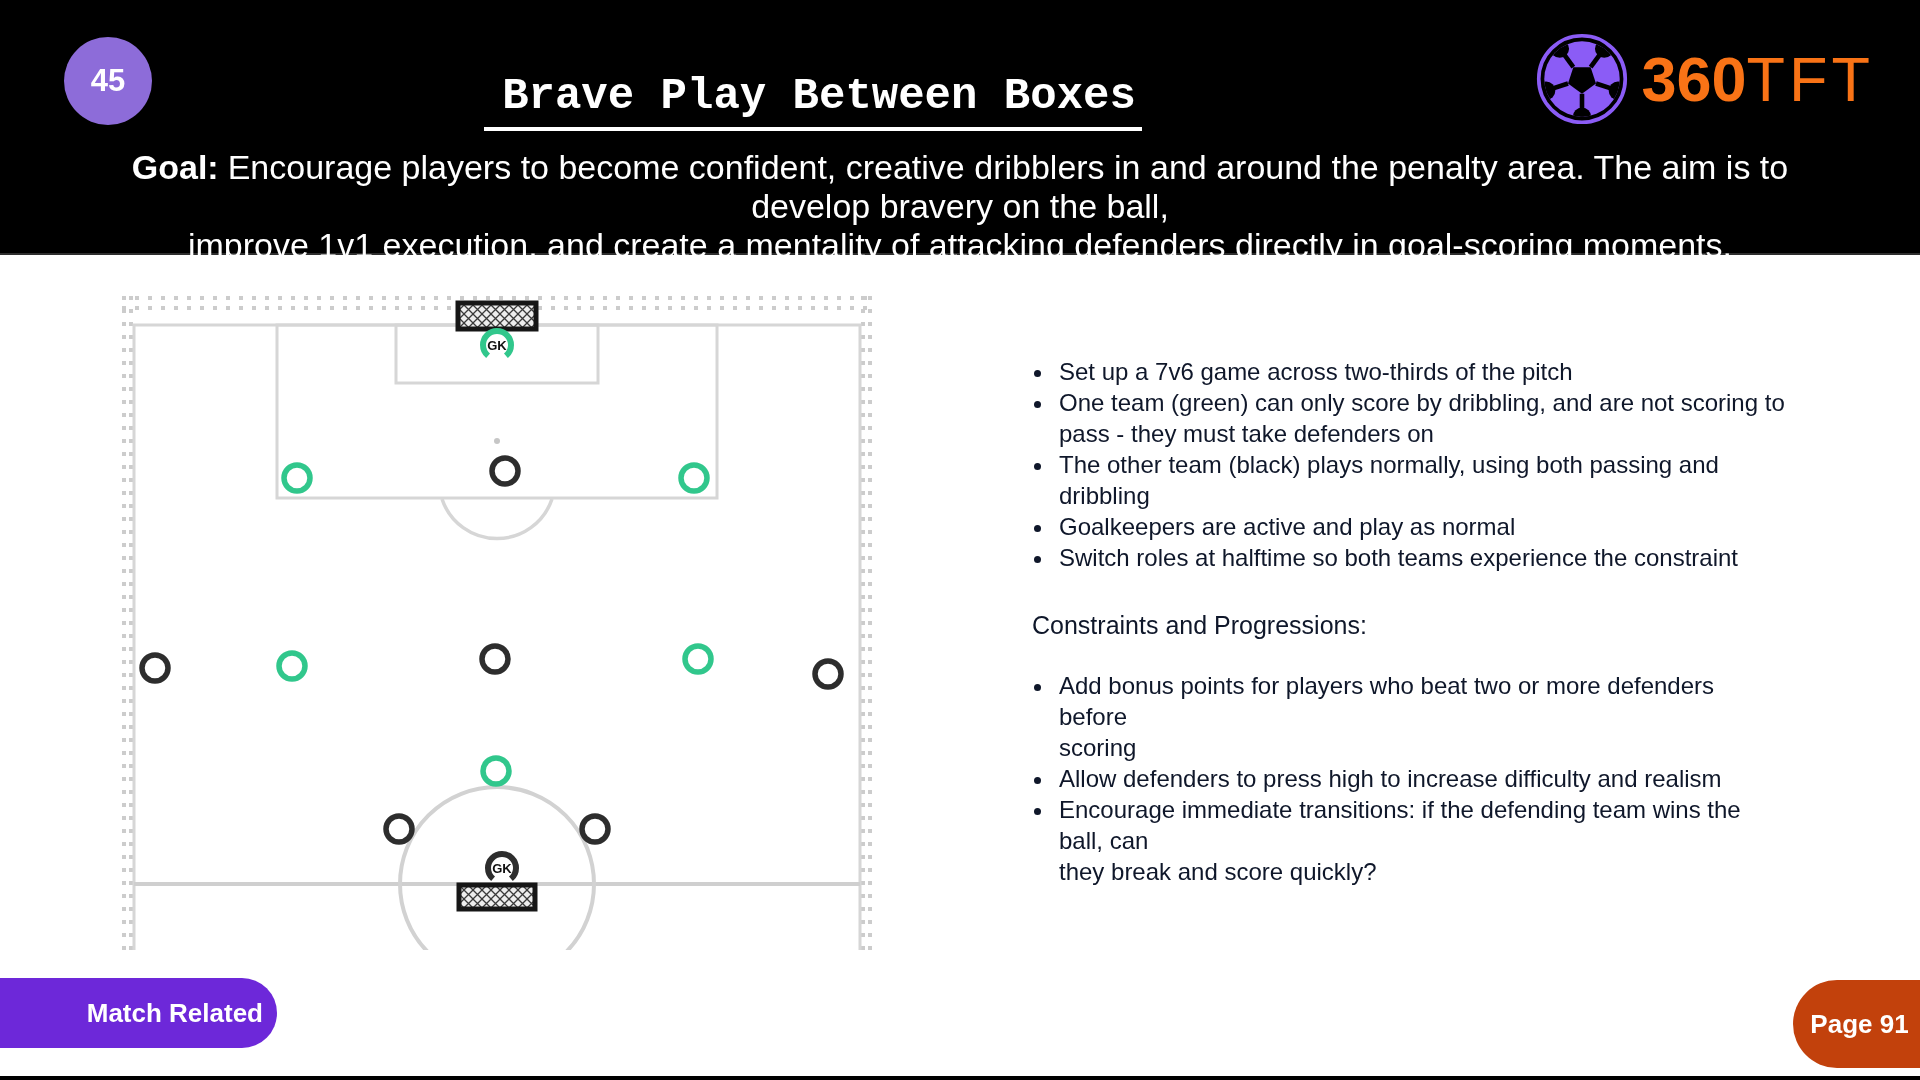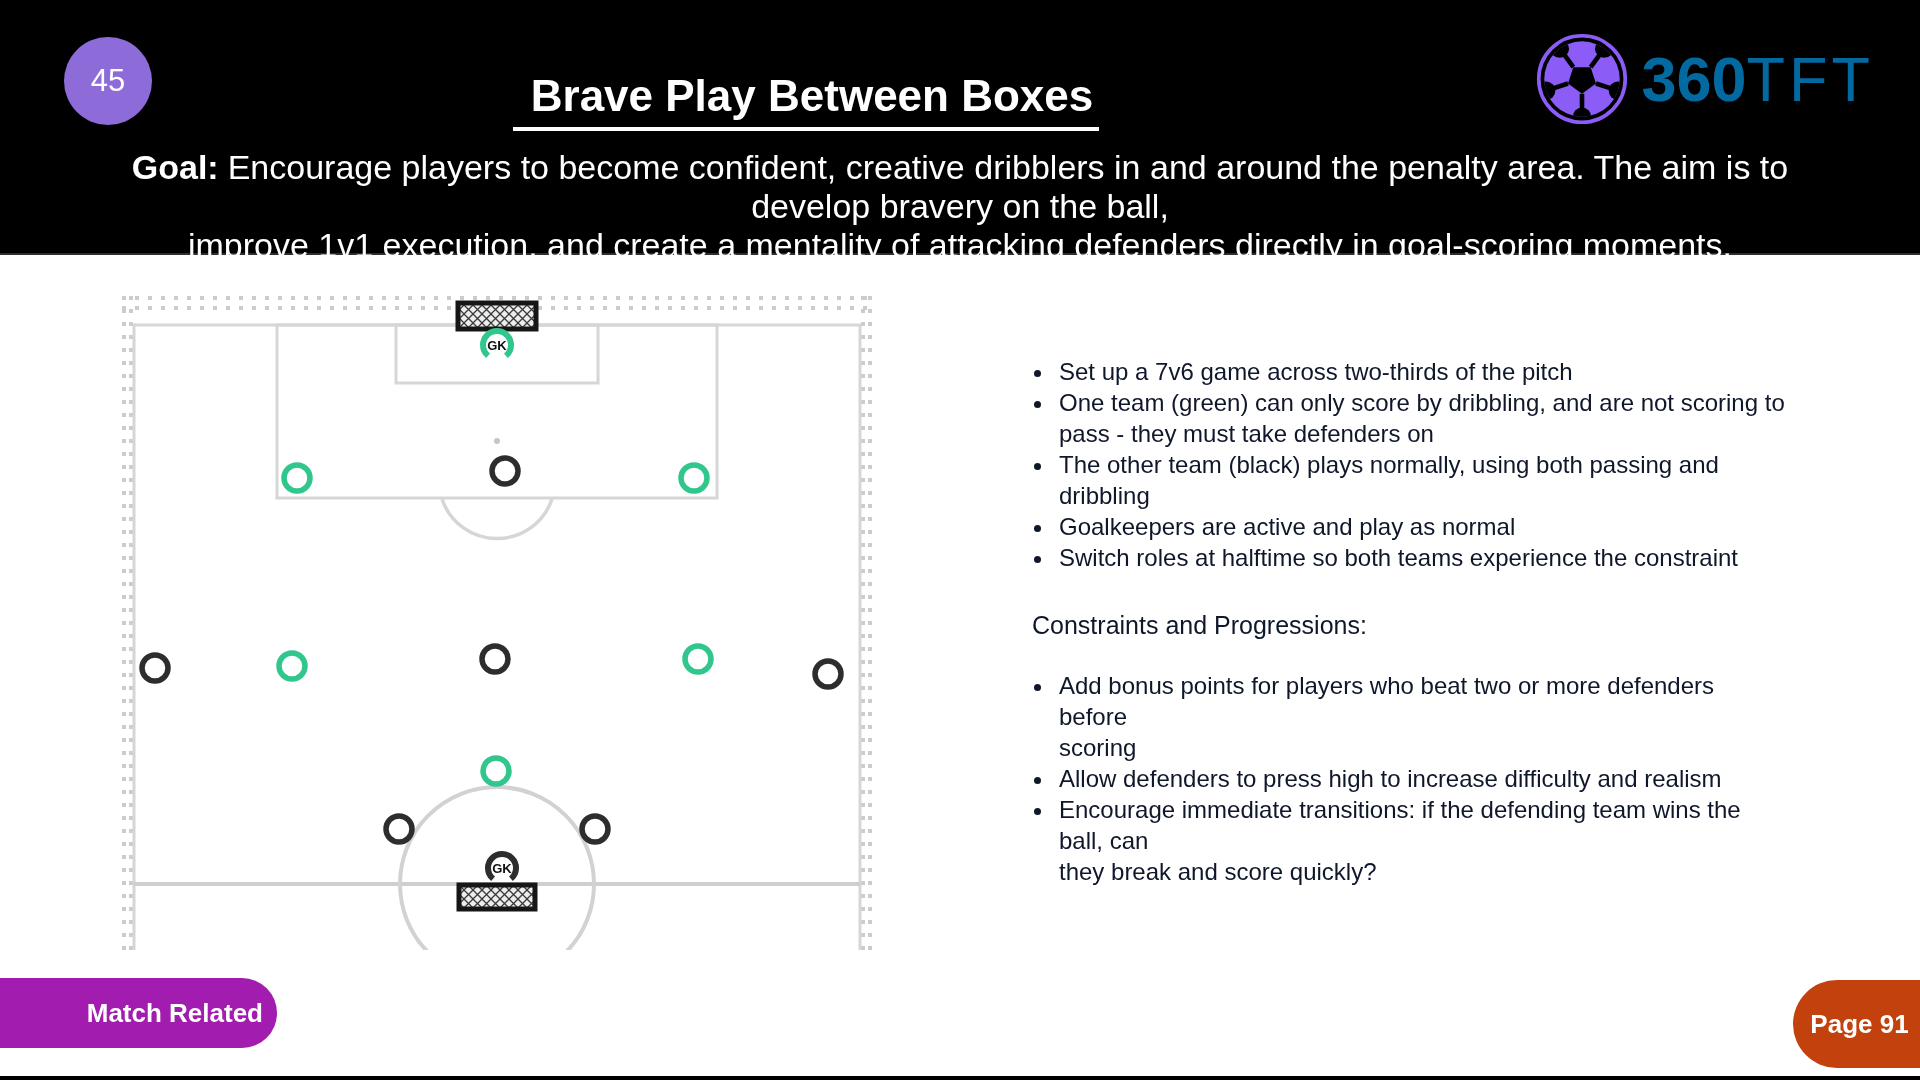--- a/index.html
+++ b/index.html
@@ -4,58 +4,58 @@
 <style>
   html,body{margin:0;padding:0;}
   body{
     width:1920px;height:1080px;position:relative;overflow:hidden;
     background:#ffffff;font-family:"Liberation Sans",sans-serif;
   }
   
   .header{position:absolute;left:0;top:0;width:1920px;height:253px;background:#000;border-bottom:2px solid #2e2e2e;}
   .badge{
     position:absolute;left:64px;top:37px;width:88px;height:88px;border-radius:50%;
-    background:#8d6cd9;color:#fff;font-size:31px;font-weight:normal;
+    background:#8d6cd9;color:#fff;font-size:31px;font-weight:bold;
     display:flex;align-items:center;justify-content:center;
   }
-  .title-wrap{position:absolute;left:4px;top:72px;width:1604px;text-align:center;}
+  .title-wrap{position:absolute;left:11px;top:72px;width:1604px;text-align:center;font-family:Liberation Mono, monospace;}
   .title{
     display:inline-block;color:#fff;font-size:44px;font-weight:bold;line-height:1.1;
     border-bottom:4px solid #fff;padding:0 6px 7px 18px;
   }
   .goal{
     position:absolute;left:0;top:148px;width:1920px;text-align:center;
     color:#fff;font-size:34px;line-height:39px;
   }
   .goal-inner{display:inline-block;max-width:1700px;}
   .goal-label{font-weight:bold;margin-right:9px;}
   .goal-text{white-space:pre-line;}
   .logo{position:absolute;top:33px;right:46px;display:flex;align-items:center;gap:13px;}
-  .logo-text{color:#0369a1;font-size:63px;line-height:90px;}
+  .logo-text{color:#f97316;font-size:63px;line-height:90px;}
   .logo-bold{font-weight:bold;letter-spacing:0px;}
   .logo-light{font-weight:normal;letter-spacing:4px;}
   
   .pitch{position:absolute;left:122px;top:296px;width:750px;height:654px;}
   .dash-h{position:absolute;left:0;right:0;height:4px;
     background:repeating-linear-gradient(90deg,#cccccc 0 4px,transparent 4px 13px);}
   .dash-v{position:absolute;top:0;bottom:0;width:4px;
     background:repeating-linear-gradient(180deg,#cccccc 0 4px,transparent 4px 13px);}
   .dh1{top:0;} .dh2{top:10px;}
   .dv1{left:0;} .dv2{left:7px;} .dv3{right:7px;} .dv4{right:0;}
   .pitch-svg{position:absolute;left:0;top:0;}
   
   .content{position:absolute;left:1032px;top:356px;width:756px;color:#0f172a;
     font-size:24px;line-height:31px;}
   .content ul{margin:0;padding-left:23px;}
   .content li{white-space:pre-line;padding-left:4px;}
   .progress-heading{font-weight:normal;font-size:25px;margin:37px 0 0 0;}
   .second-list{margin-top:29px !important;}
   
   .pill-left{
-    position:absolute;left:0;top:978px;height:70px;width:277px;background:#a21caf;
+    position:absolute;left:0;top:978px;height:70px;width:277px;background:#6d28d9;
     border-radius:0 46px 46px 0;color:#fff;font-weight:bold;font-size:26px;
     display:flex;align-items:center;justify-content:flex-end;
     padding-right:14px;box-sizing:border-box;
   }
   .pill-right{
     position:absolute;right:0;top:980px;height:88px;width:127px;background:#c2410c;
     border-radius:46px 0 0 46px;color:#fff;font-weight:bold;font-size:26px;
     display:flex;align-items:center;justify-content:center;padding-left:6px;box-sizing:border-box;
   }
   .bottom-bar{position:absolute;left:0;bottom:0;width:1920px;height:4px;background:#000;}

